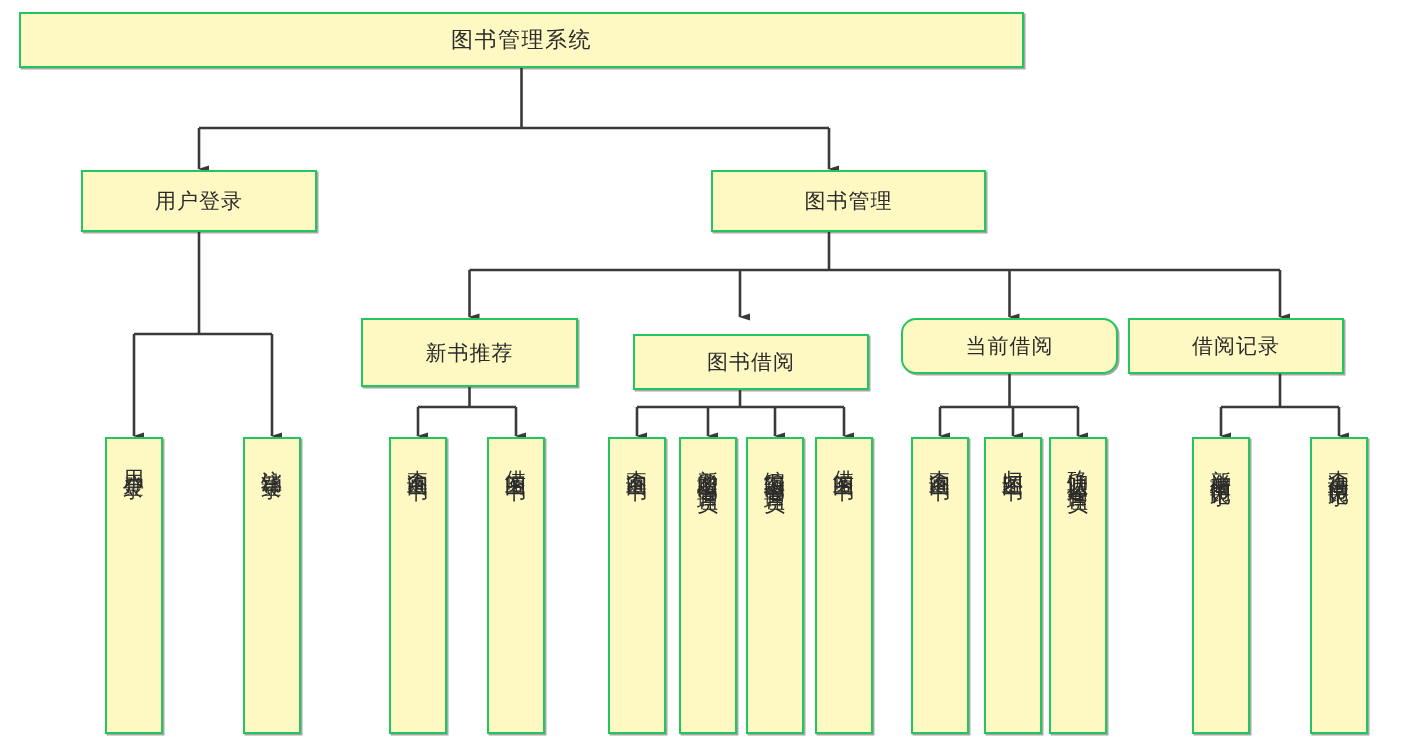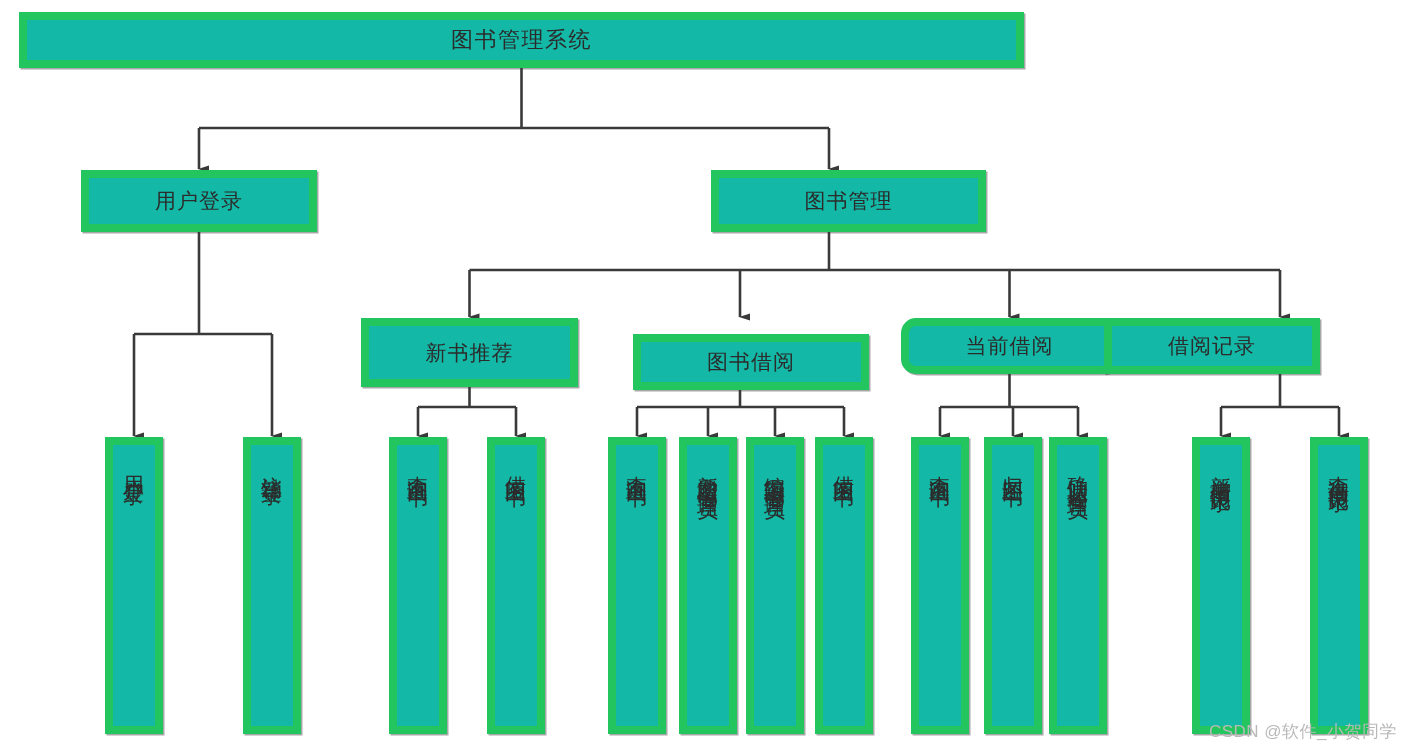--- a/index.html
+++ b/index.html
@@ -22,22 +22,22 @@
     position: absolute;
     left: 0;
     top: 0;
     width: 1405px;
     height: 747px;
     pointer-events: none;
   }
   .node {
     position: absolute;
     box-sizing: border-box;
-    background: #14b8a6;
-    border: 8px solid #22c55e;
+    background: #fef9c3;
+    border: 2px solid #22c55e;
     box-shadow: 1.5px 1.5px 0 rgba(60,60,60,0.45);
     display: flex;
     align-items: center;
     justify-content: center;
     color: #2b2b2b;
   }
   .node-label {
     display: block;
     text-align: center;
     line-height: 1.32;
@@ -138,21 +138,21 @@
       </div>
       <div class="node horiz" style="left: 361px; top: 318px; width: 217px; height: 69px;">
         <span class="node-label">新书推荐</span>
       </div>
       <div class="node horiz" style="left: 633px; top: 334px; width: 236px; height: 56px;">
         <span class="node-label">图书借阅</span>
       </div>
       <div class="node horiz" style="left: 901px; top: 318px; width: 217px; height: 56px; border-radius: 15px;">
         <span class="node-label">当前借阅</span>
       </div>
-      <div class="node horiz" style="left: 1104px; top: 318px; width: 216px; height: 56px;">
+      <div class="node horiz" style="left: 1128px; top: 318px; width: 216px; height: 56px;">
         <span class="node-label">借阅记录</span>
       </div>
       <div class="node vert" style="left: 105px; top: 437px; width: 58px; height: 297px;">
         <span class="node-label">用户登录</span>
       </div>
       <div class="node vert" style="left: 243px; top: 437px; width: 58px; height: 297px;">
         <span class="node-label">注销登录</span>
       </div>
       <div class="node vert" style="left: 389px; top: 437px; width: 58px; height: 297px;">
         <span class="node-label">查询图书</span>
@@ -182,15 +182,14 @@
         <span class="node-label">确认归还（管理员）</span>
       </div>
       <div class="node vert" style="left: 1192px; top: 437px; width: 58px; height: 297px;">
         <span class="node-label">新增借阅记录</span>
       </div>
       <div class="node vert" style="left: 1310px; top: 437px; width: 58px; height: 297px;">
         <span class="node-label">查询借阅记录</span>
       </div>
     </div>
 
-  <div id="watermark">CSDN @软件_小贺同学</div>
 
 </div>
 
 </body></html>

